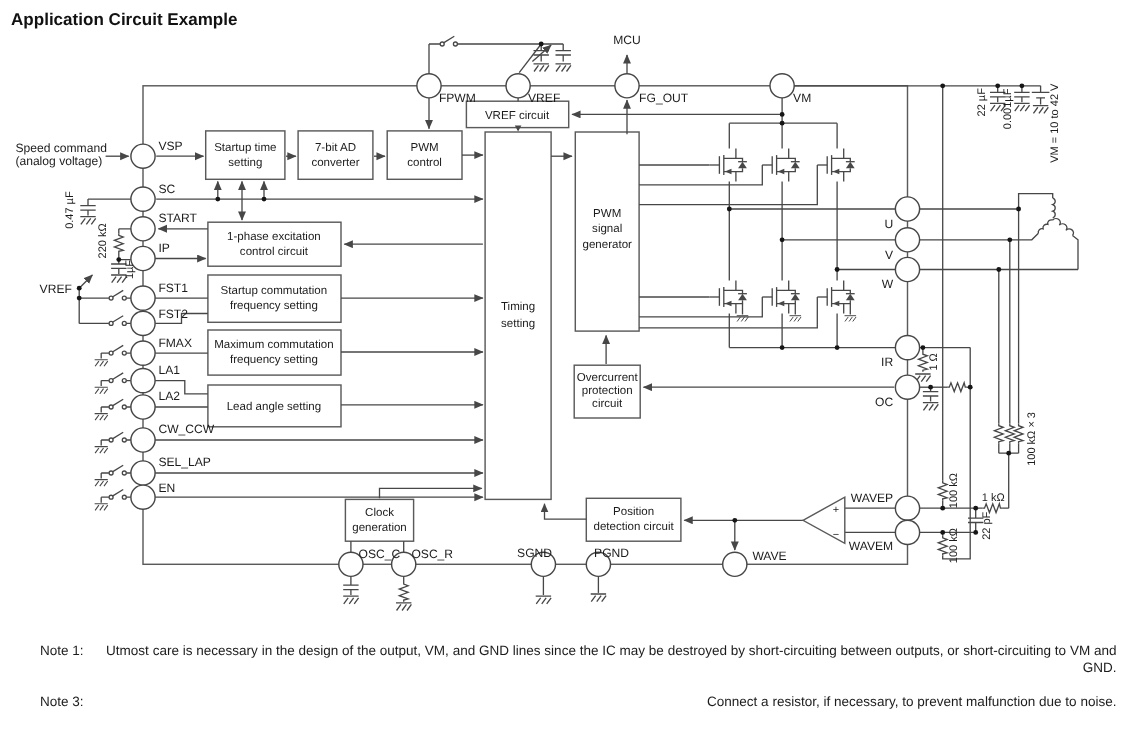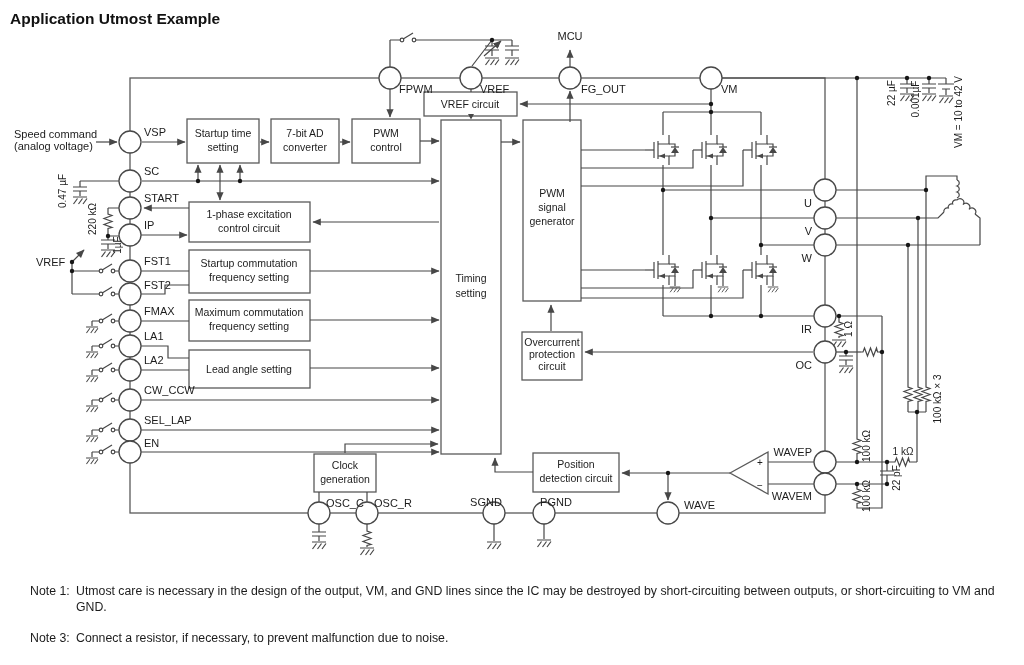--- a/index.html
+++ b/index.html
@@ -11,31 +11,31 @@
   .w{stroke:#474747;stroke-width:1.2;fill:none;}
   .box{fill:#ffffff;stroke:#5a5a5a;stroke-width:1.3;}
   .pin{fill:#ffffff;stroke:#474747;stroke-width:1.3;}
   .dot{fill:#161616;stroke:none;}
   .tri{fill:#474747;stroke:none;}
   .t{font-size:11px;}
   .bt{font-size:10.5px;text-anchor:middle;}
   .ct{font-size:10px;text-anchor:middle;}
   .cmp{font-size:10px;text-anchor:middle;}
   #notes{position:absolute;left:30px;top:584px;width:985px;font-size:12.3px;color:#1c1c1c;line-height:1.3;}
-  .note{display:flex;}
+  .note{display:flex;text-align:right;}
   .note .nl{min-width:46px;flex:0 0 46px;}
   .note .nt{flex:1;}
   #note2{margin-top:6px;}
   #note3{margin-top:15px;}
 </style>
 </head>
 <body>
 
 <div id="stage">
-  <div id="title">Application Utmost Example</div>
+  <div id="title">Application Circuit Example</div>
 
   <svg id="circuit" width="1024" height="580" viewBox="0 0 1024 580">
     <defs>
       <marker id="arr" markerWidth="8" markerHeight="7" refX="6.5" refY="3" orient="auto-start-reverse">
         <path d="M0,0 L7,3 L0,6 Z" fill="#474747"></path>
       </marker>
       <g id="gnd">
         <path class="w" d="M-7,0 H7 M-2.5,1.5 l-4,5.5 M2.5,1.5 l-4,5.5 M7,1.5 l-4,5.5"></path>
       </g>
       <g id="res-v">

